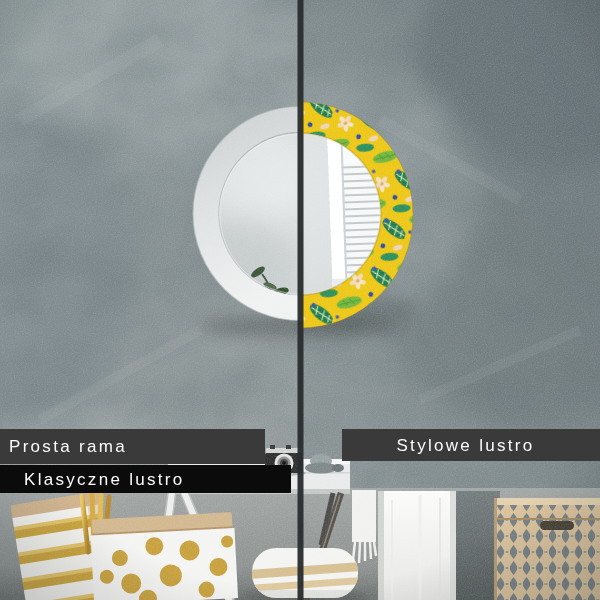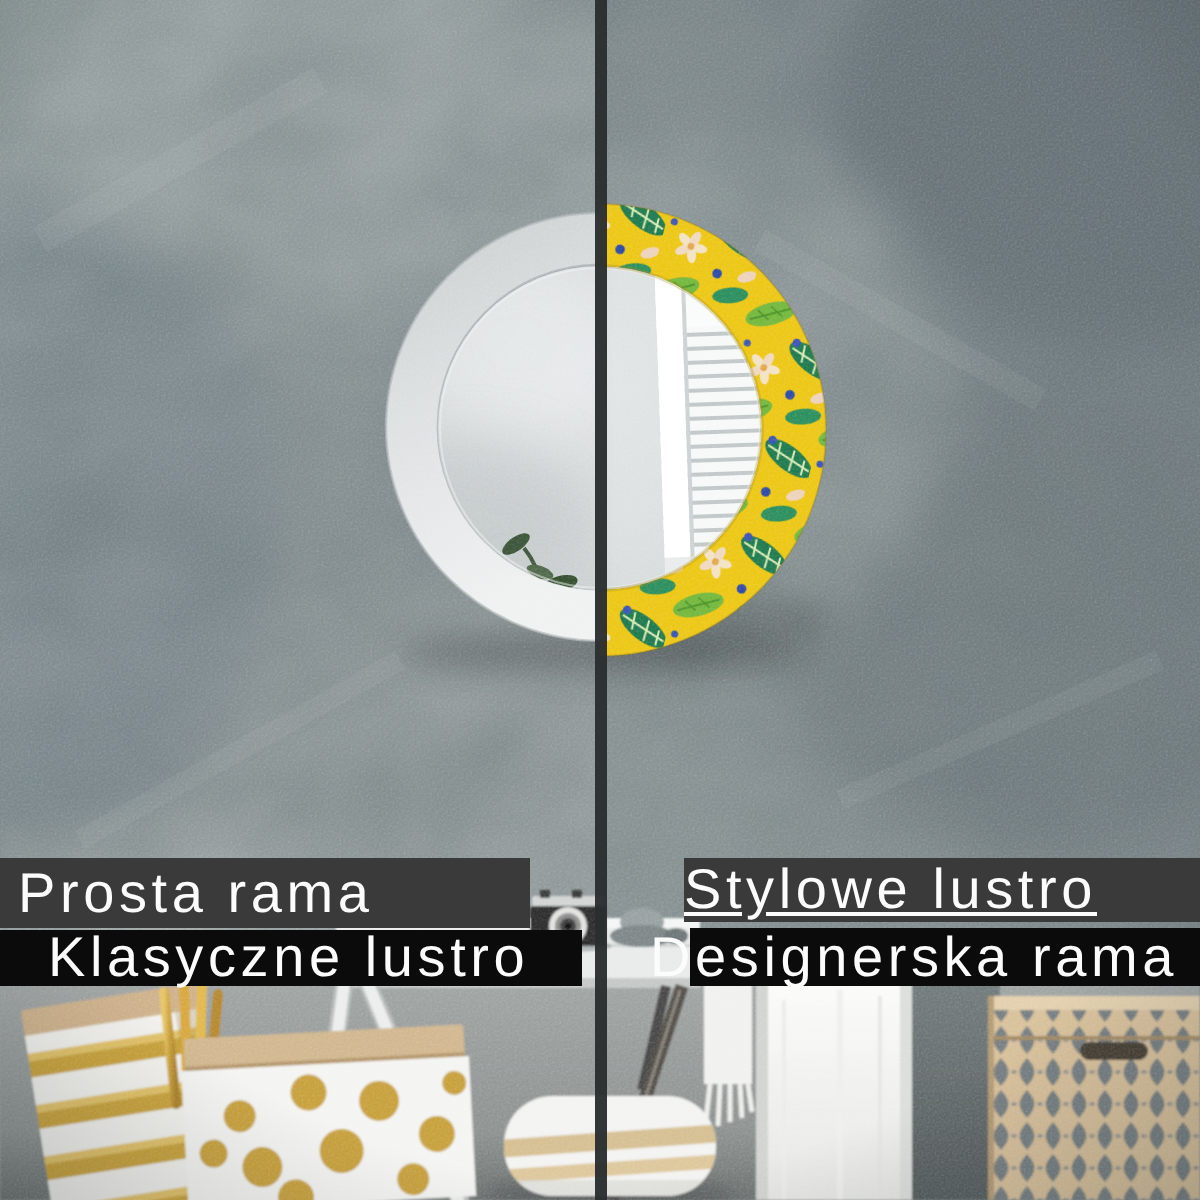--- a/index.html
+++ b/index.html
@@ -3,26 +3,26 @@
 <meta charset="utf-8">
 <style>
   html,body{margin:0;padding:0;background:#707a7d;}
   .stage{
     position:relative;width:600px;height:600px;overflow:hidden;
     font-family:"Liberation Sans",sans-serif;
   }
   .stage svg{position:absolute;inset:0;display:block;}
   .caption-bar{
     position:absolute;display:flex;align-items:center;
-    color:#fcfcfc;font-size:28px;font-weight:300;letter-spacing:2.3px;
+    color:#fcfcfc;font-size:17px;font-weight:300;letter-spacing:2.3px;
     white-space:nowrap;overflow:visible;line-height:1;
   }
   .bar-l1{left:0;top:429px;width:256px;height:35px;background:#3a3a3a;padding-left:9px;}
   .bar-l2{left:0;top:465px;width:267px;height:28px;background:#0b0b0b;padding-left:24px;}
-  .bar-r1{left:342px;top:429px;width:247px;height:32px;background:#3a3a3a;justify-content:flex-start;padding-right:11px;text-decoration:underline;}
+  .bar-r1{left:342px;top:429px;width:247px;height:32px;background:#3a3a3a;justify-content:center;padding-right:11px;}
   .bar-r2{left:345px;top:464px;width:244px;height:29px;background:#0b0b0b;justify-content:flex-end;padding-right:11px;}
 </style>
 </head>
 <body>
 
 <div class="stage">
 
 <svg width="600" height="600" viewBox="0 0 600 600">
   <defs>
     <linearGradient id="wallL" x1="0" y1="0" x2="0.6" y2="1">
@@ -320,17 +320,14 @@
 
 <div class="caption-bar bar-l1">
   <span>Prosta rama</span>
 </div>
 <div class="caption-bar bar-l2">
   <span>Klasyczne lustro</span>
 </div>
 <div class="caption-bar bar-r1">
   <span>Stylowe lustro</span>
 </div>
-<div class="caption-bar bar-r2">
-  <span>Designerska rama</span>
+
 </div>
 
-</div>
-
 </body></html>

